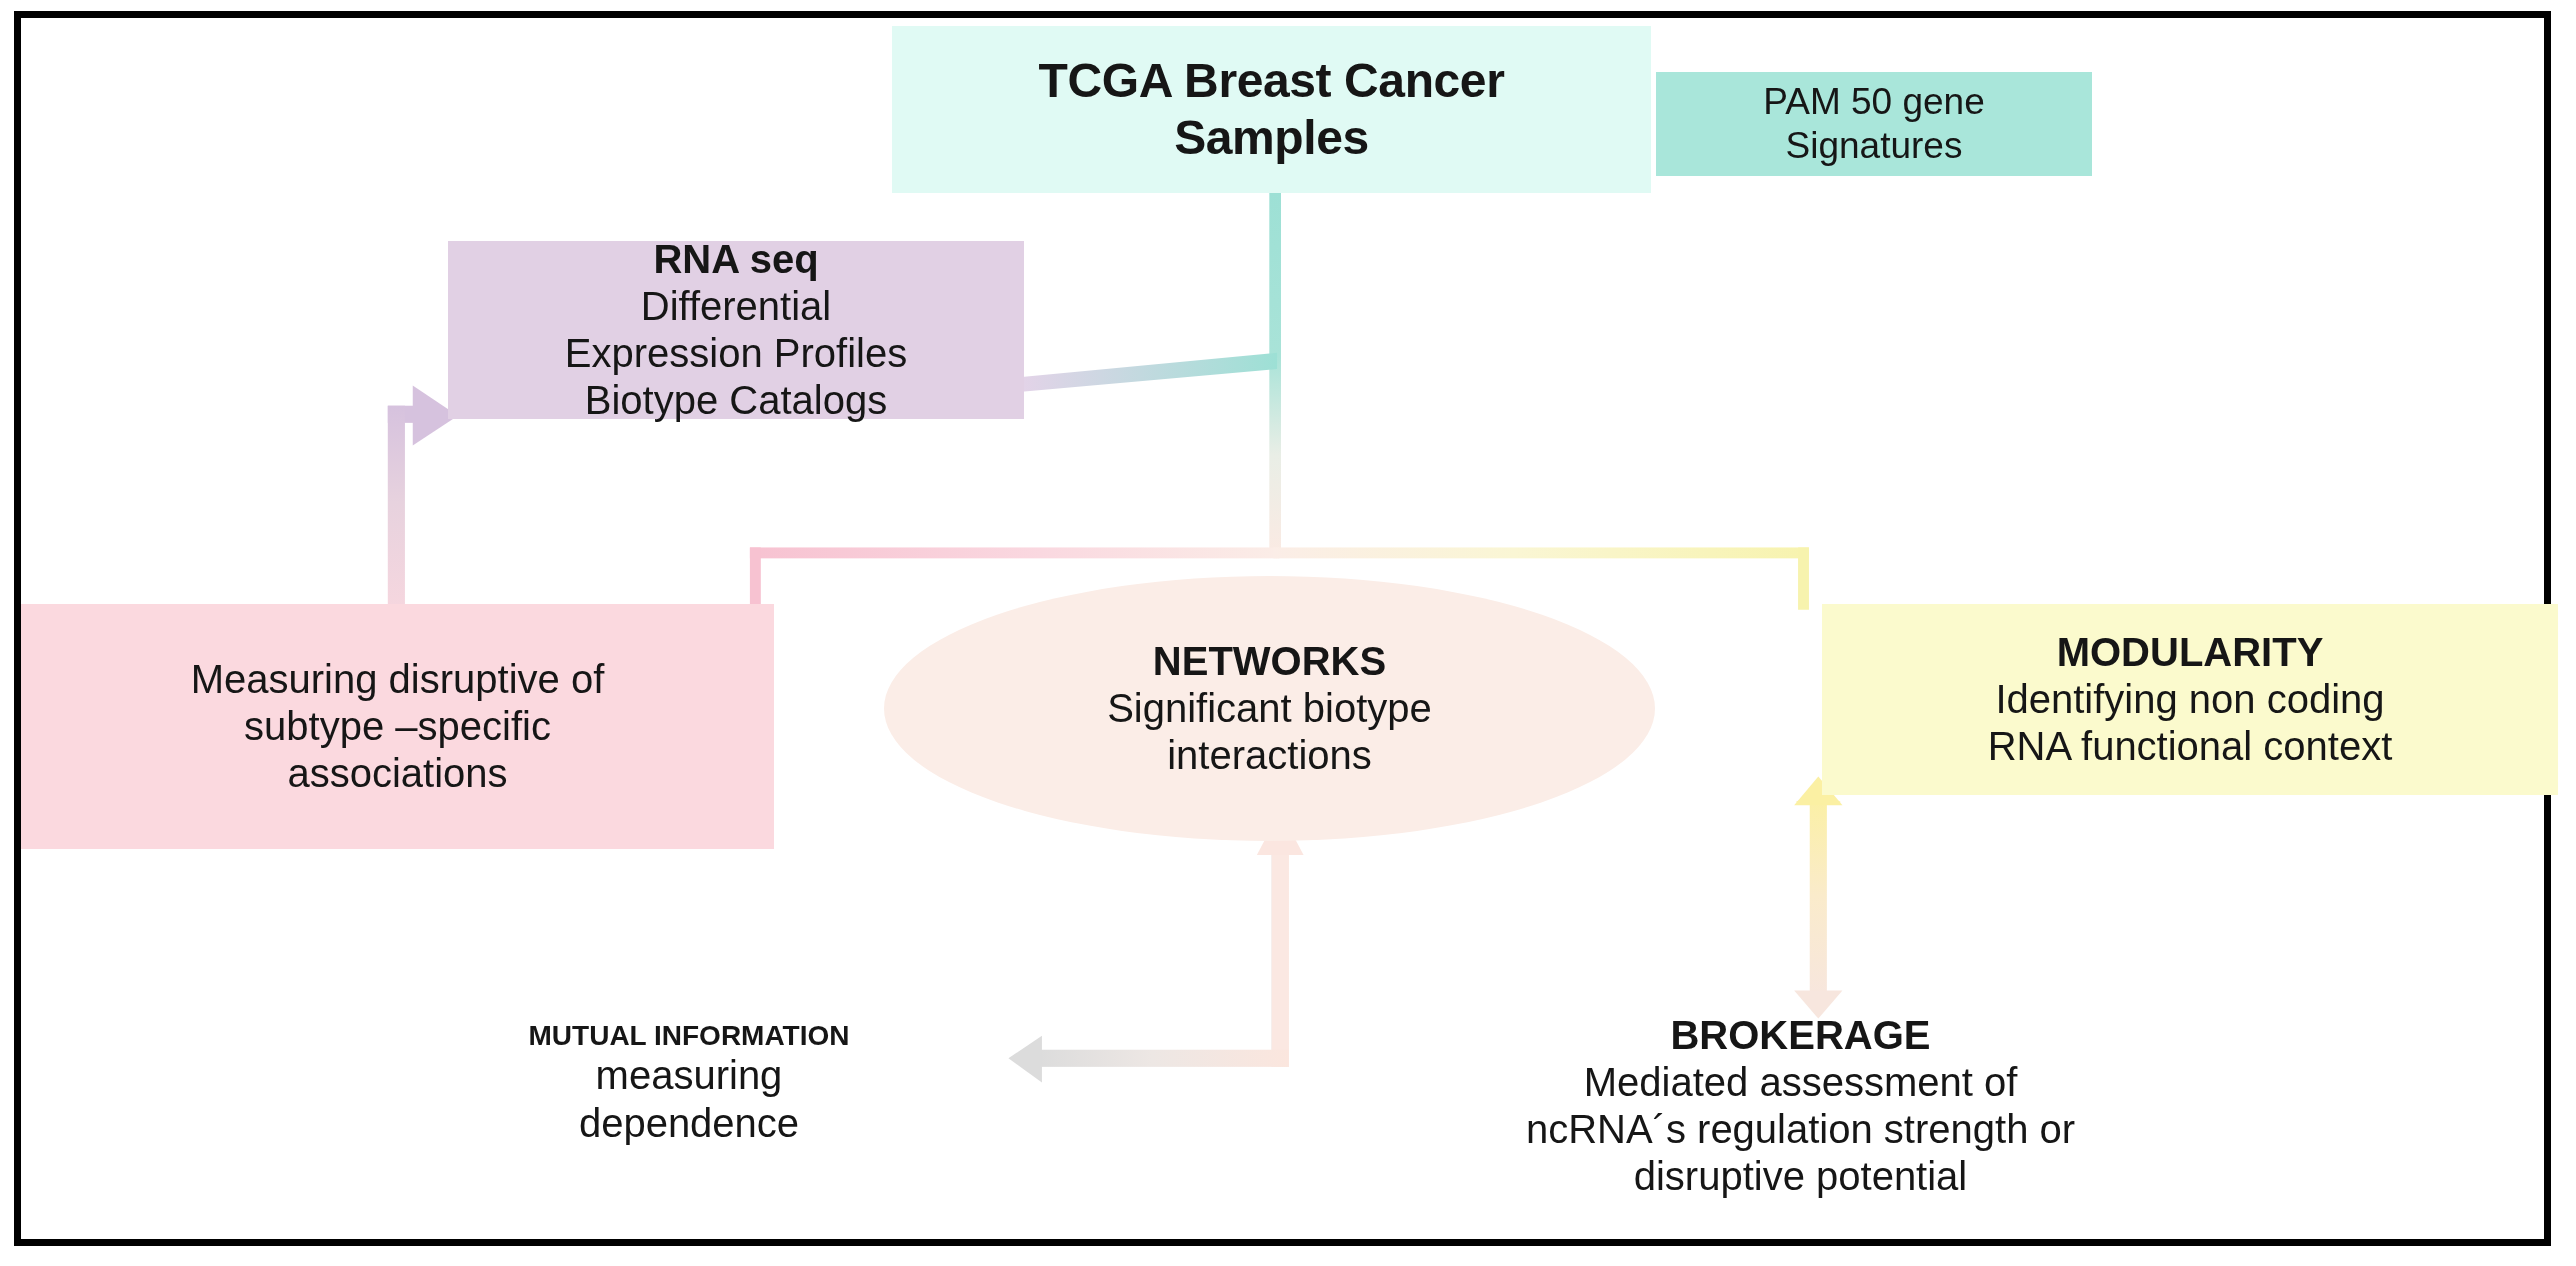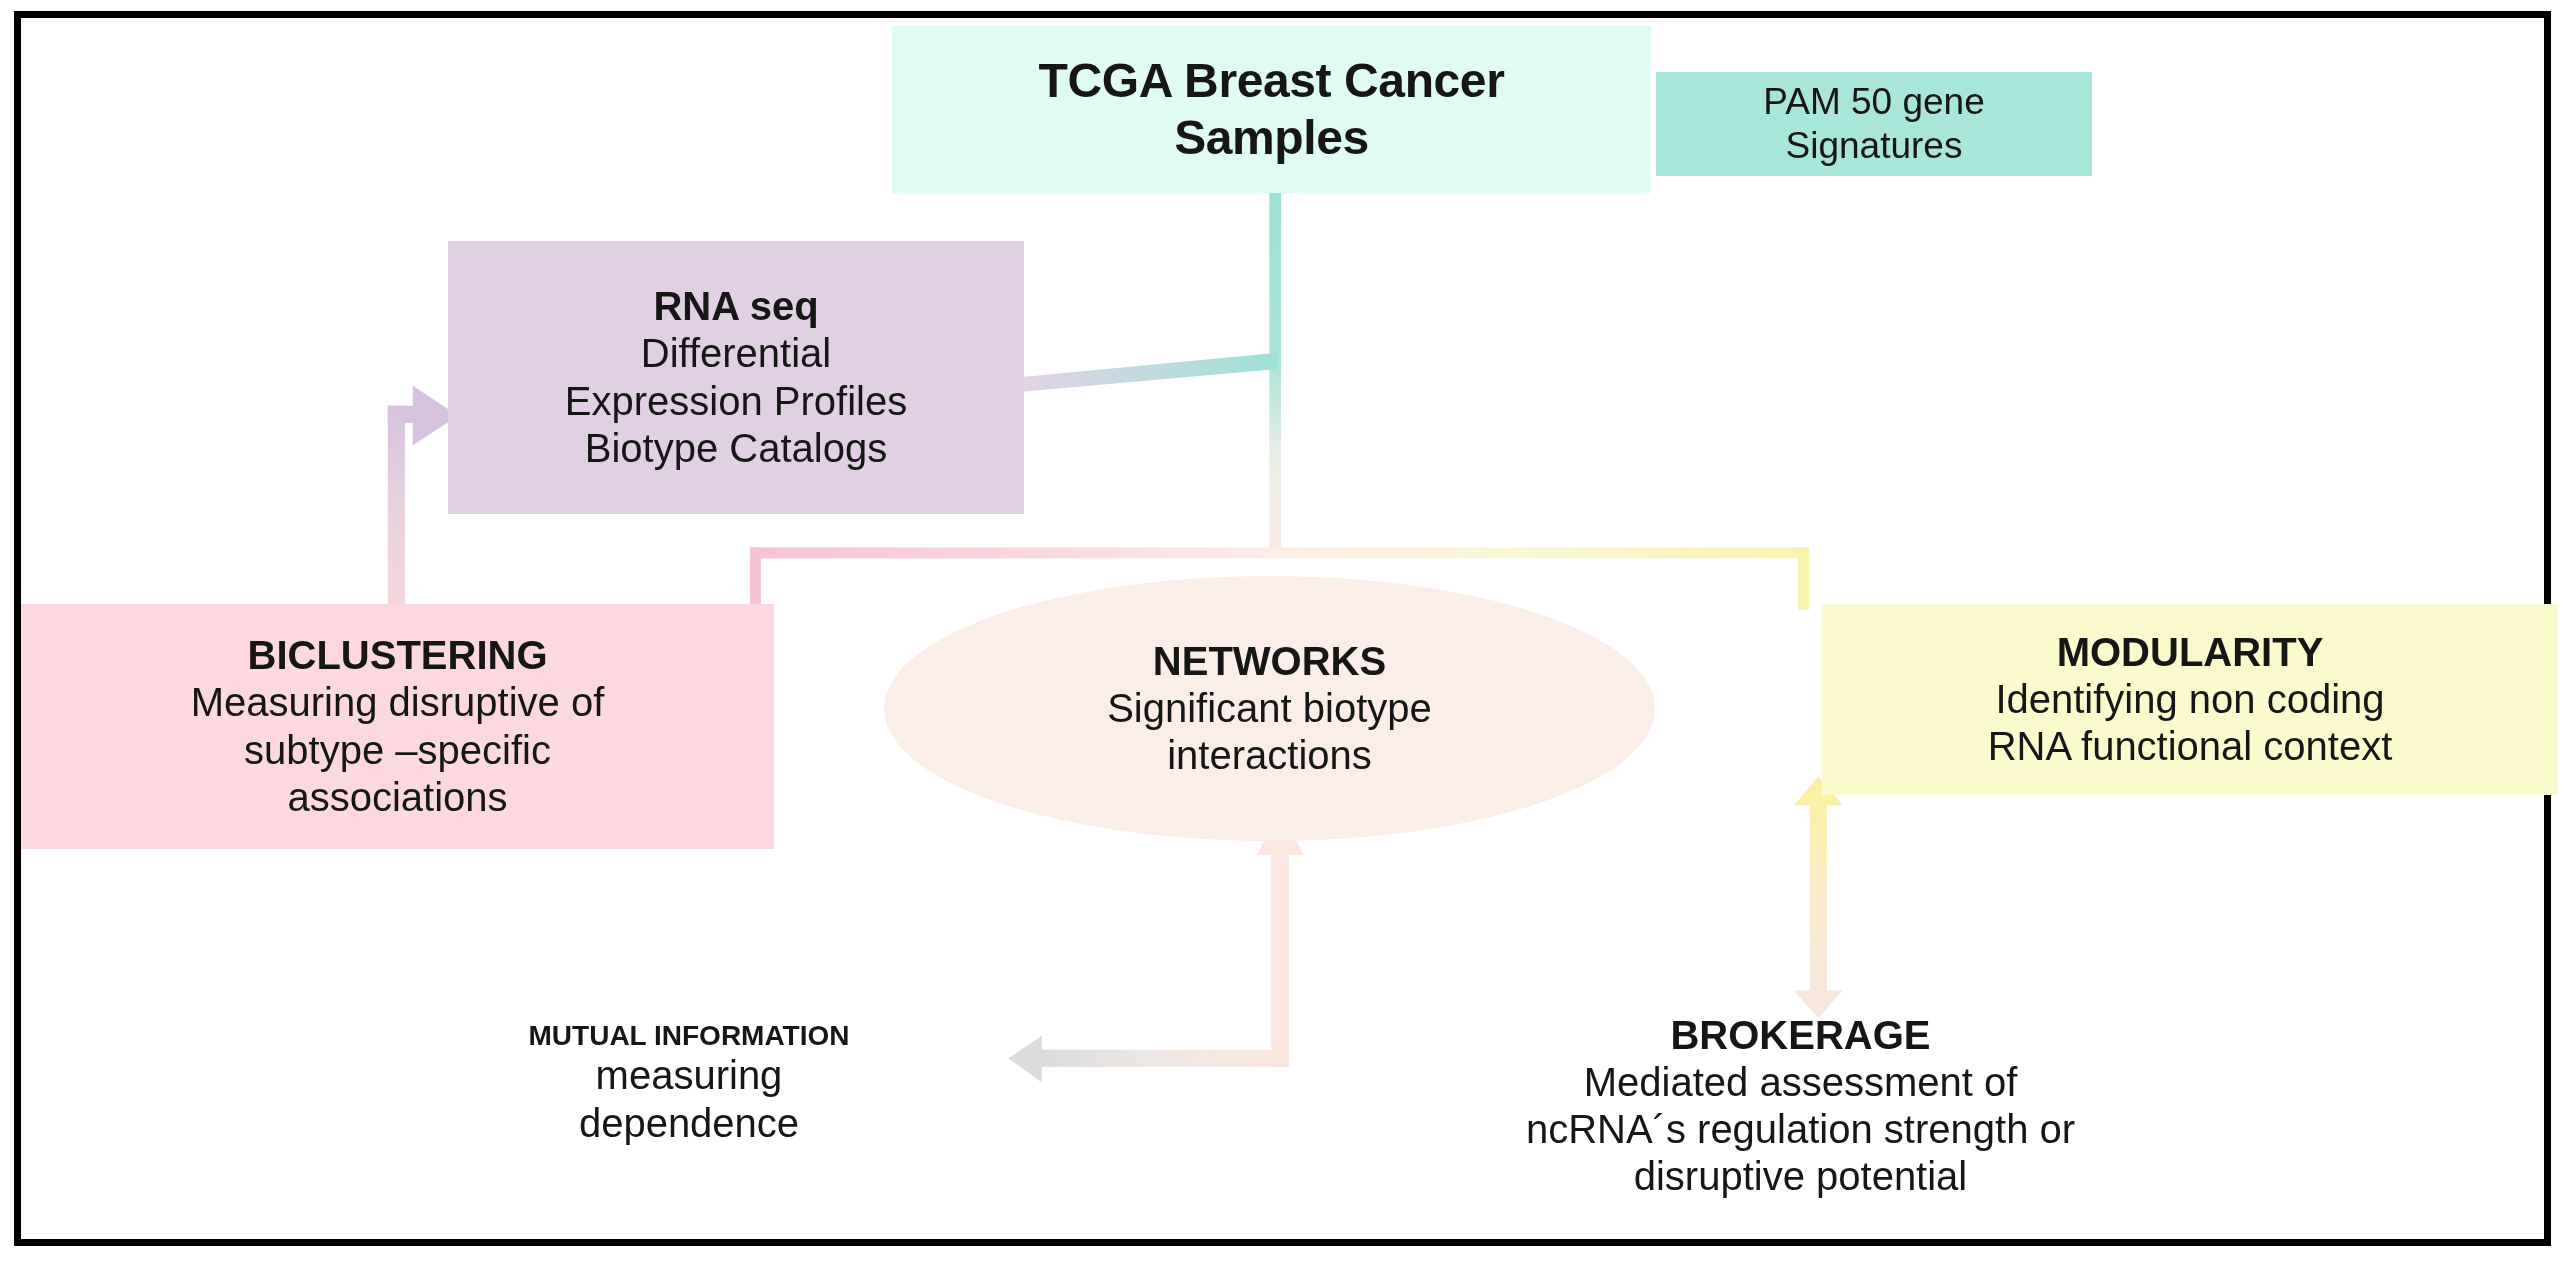--- a/index.html
+++ b/index.html
@@ -79,21 +79,21 @@
     width: 436px;
     height: 104px;
     background: #A9E6DA;
     font-size: 37px;
   }
 
   #node-rnaseq {
     left: 448px;
     top: 241px;
     width: 576px;
-    height: 273px;
+    height: 178px;
     background: #E1D0E4;
     font-size: 40px;
   }
   #node-rnaseq .title { font-size: 40px; }
 
   #node-biclustering {
     left: 21px;
     top: 604px;
     width: 753px;
     height: 245px;
@@ -252,21 +252,20 @@
   </div>
 
   <div class="node" id="node-rnaseq">
     <span class="title ws">RNA seq</span>
     <span class="body ws">Differential
 Expression Profiles
 Biotype Catalogs</span>
   </div>
 
   <div class="node" id="node-biclustering">
-    <span class="title ws">BICLUSTERING</span>
     <span class="body ws">Measuring disruptive of
 subtype –specific
 associations</span>
   </div>
 
   <div class="node" id="node-networks">
     <span class="title ws">NETWORKS</span>
     <span class="body ws">Significant biotype
 interactions</span>
   </div>

